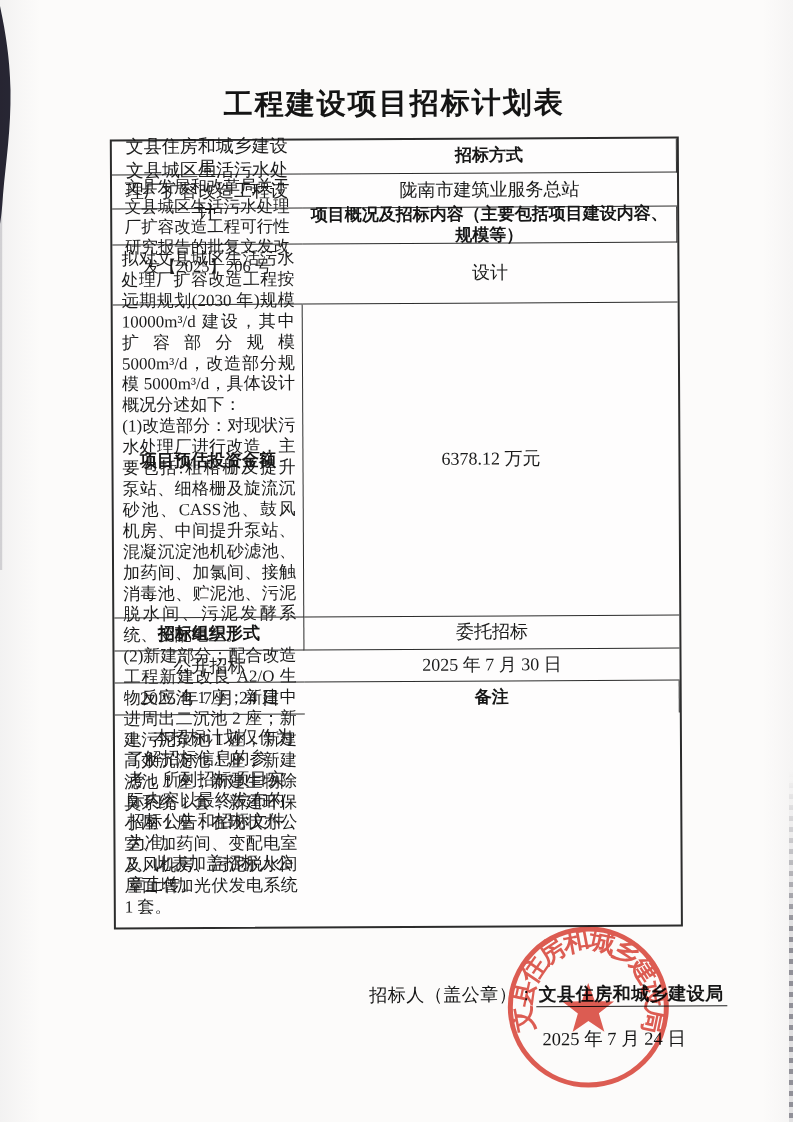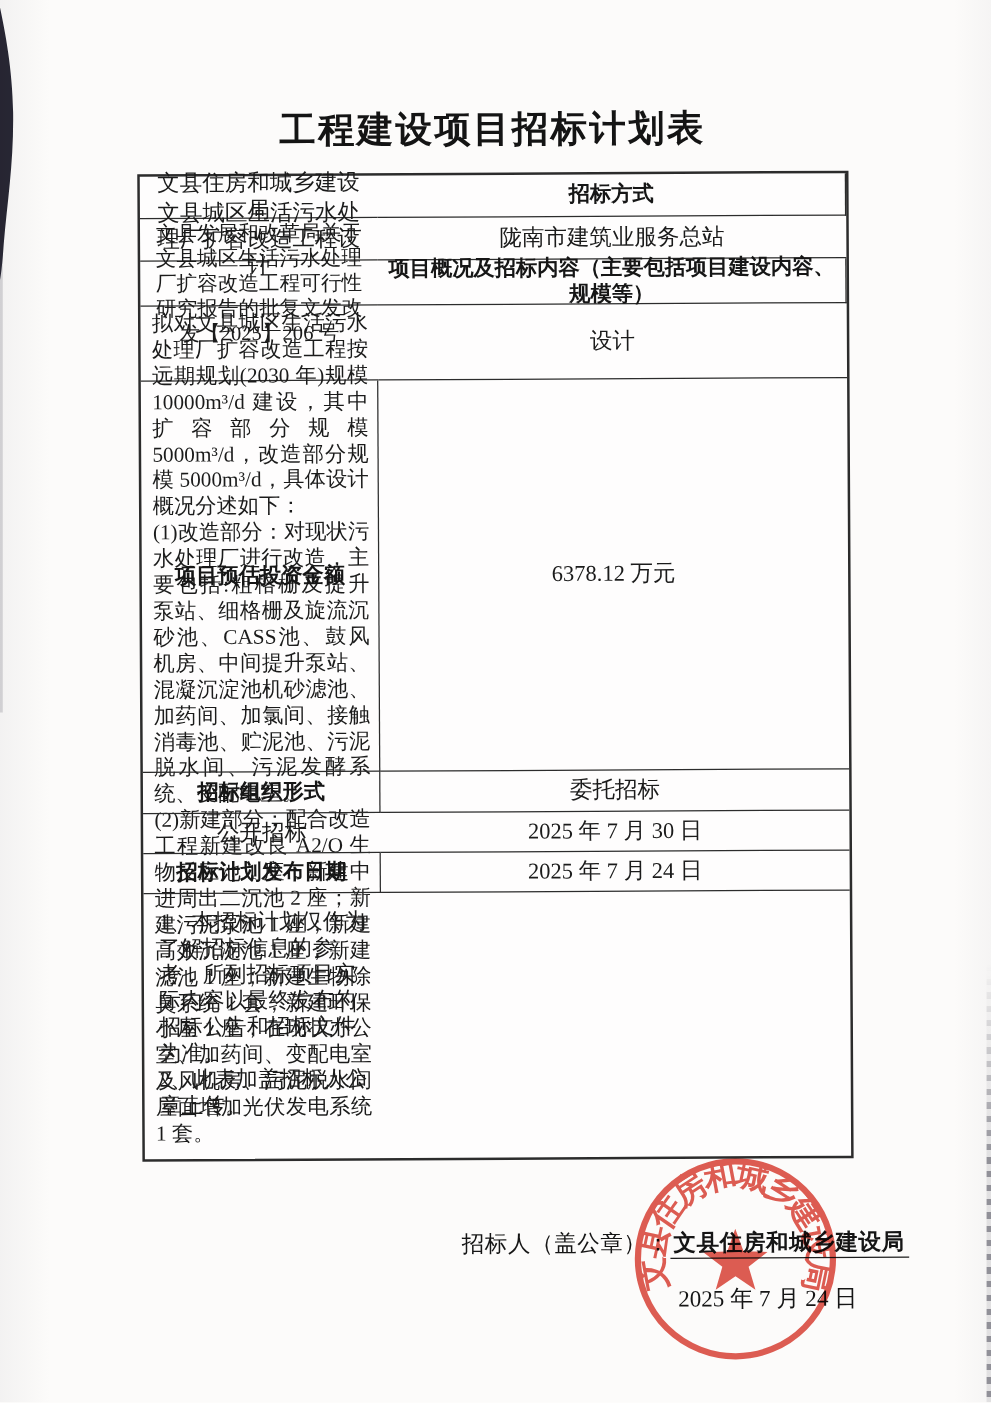--- a/index.html
+++ b/index.html
@@ -115,23 +115,23 @@
     <div class="cell lab">项目预估投资金额</div>
     <div class="cell val">6378.12 万元</div>
 
     <div class="cell lab">招标组织形式</div>
     <div class="cell val">委托招标</div>
 
     <div class="cell val">公开招标</div>
 
     <div class="cell val">2025 年 7 月 30 日</div>
 
-    <div class="cell lab">招标计划发布日期</div>
     <div class="cell val">2025 年 7 月 24 日</div>
 
+    <div class="cell lab row-last-cell" style="border-bottom:none">备注</div>
     <div class="cell val val-remark" style="border-bottom:none">1、本招标计划仅作为了解招标信息的参考，所列招标项目实际内容以最终发布的招标公告和招标文件为准。
 2、此表加盖招标人公章上传。</div>
   </div>
 
   <div class="sign-line"><span>招标人（盖公章）：</span><span class="sign-name">文县住房和城乡建设局</span></div>
 
   <div class="sign-date">2025 年 7 月 24 日</div>
 
   <div class="seal">
     <svg width="170" height="170" viewBox="0 0 170 170">

